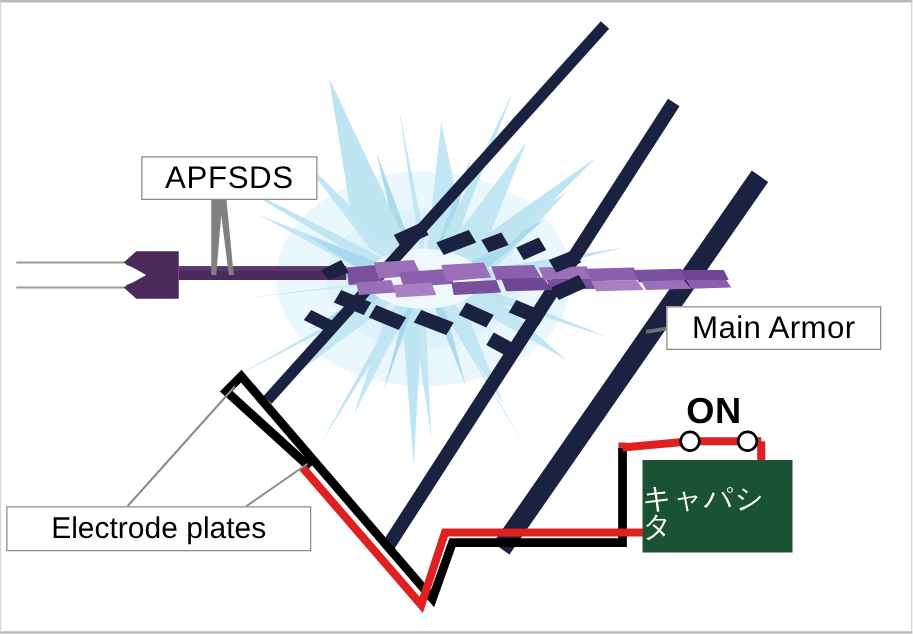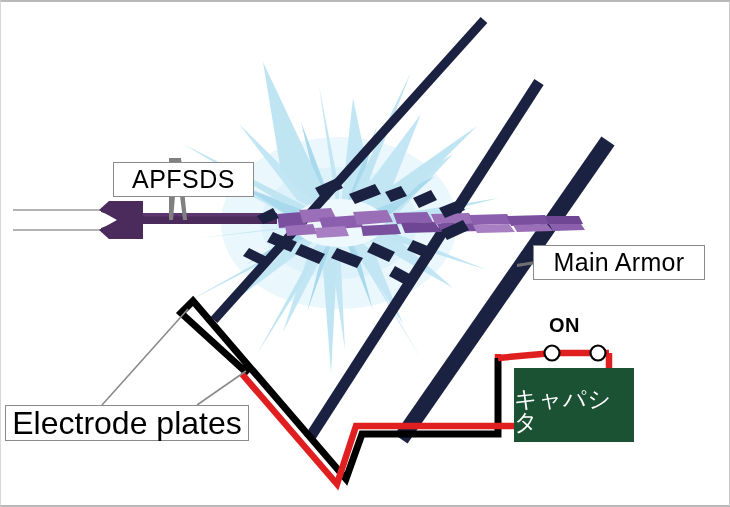--- a/index.html
+++ b/index.html
@@ -41,43 +41,42 @@
     align-items: center;
     justify-content: center;
   }
   #label-apfsds {
     left: 112px;
     top: 123px;
     width: 139px;
     height: 33px;
     font-size: 25px;
     letter-spacing: 0.5px;
-    margin-top: 37px;
   }
   #label-main-armor {
     left: 532px;
     top: 243px;
     width: 170px;
     height: 33px;
     font-size: 25px;
     letter-spacing: 0.3px;
   }
   #label-electrode-plates {
     left: 4px;
     top: 403px;
     width: 242px;
     height: 34px;
-    font-size: 32px;
+    font-size: 24px;
     letter-spacing: 0px;
   }
   #label-on {
     position: absolute;
     left: 548px;
     top: 313px;
-    font-size: 20px;
+    font-size: 29px;
     font-weight: bold;
     color: #000000;
     letter-spacing: 0.5px;
     line-height: 1;
   }
   #cap-text {
     position: absolute;
     left: 513px;
     top: 386px;
     width: 120px;

